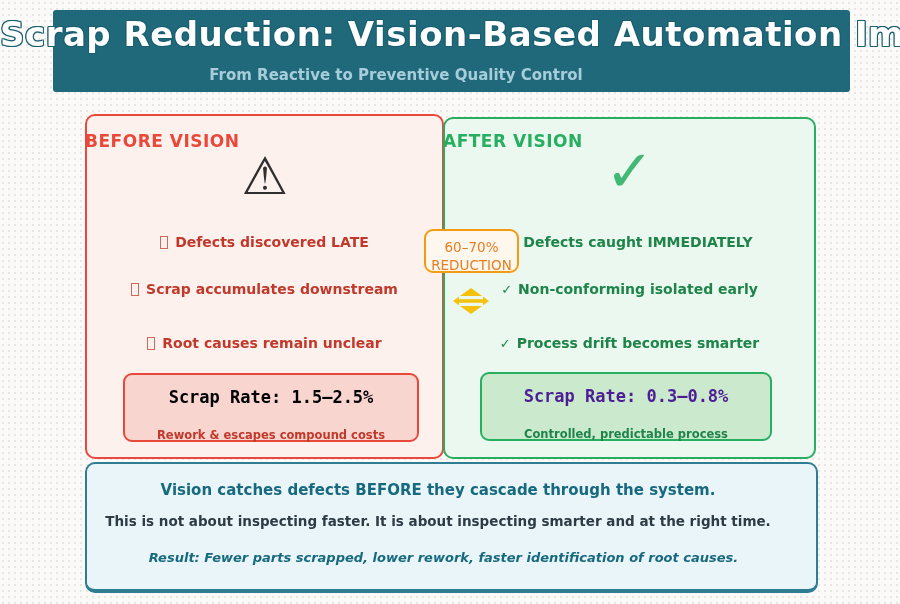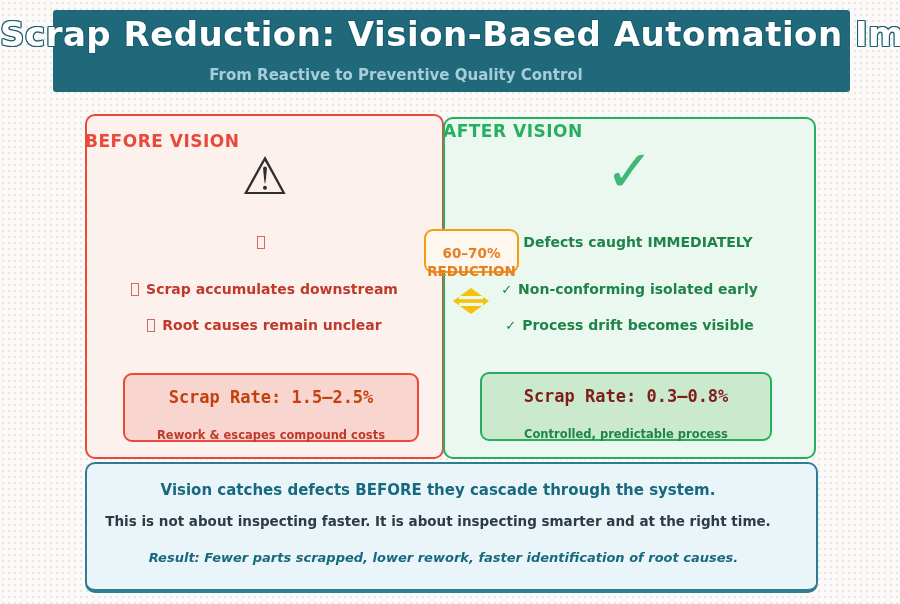--- a/index.html
+++ b/index.html
@@ -39,35 +39,35 @@
   .before-panel {
     left:85px; top:114px; width:359px; height:345px;
     background:#fdf1ee; border:2.5px solid #e8493a; z-index:1;
   }
   .after-panel {
     left:443px; top:117px; width:373px; height:342px;
     background:#eaf8ef; border:2.5px solid #27ae60; z-index:2;
   }
   .panel-title { font-size:17px; font-weight:bold; text-align:left; letter-spacing:0.5px; }
   .before-title { left:85px; top:131px; width:359px; color:#e8493a; z-index:3; }
-  .after-title  { left:443px; top:121px; width:373px; color:#27ae60; z-index:3; }
+  .after-title  { left:443px; top:131px; width:373px; color:#27ae60; z-index:3; }
 
   .warning-icon {
     left:85px; top:148px; width:359px; text-align:center;
     font-size:52px; color:#2f2f2f; font-weight:normal; z-index:3; line-height:1.1;
   }
   .check-icon {
     left:443px; top:140px; width:373px; text-align:center;
     font-size:58px; color:#41b874; font-weight:bold; z-index:3; line-height:1.1;
   }
 
   .bullet { font-size:14px; font-weight:bold; text-align:center; z-index:3; }
   .before-bullet { left:85px; width:359px; color:#c0392b; }
   .after-bullet  { left:443px; width:373px; color:#1e8449; }
-  .row1 { top:234px; } .row2 { top:281px; } .row3 { top:317px; }
+  .row1 { top:234px; } .row2 { top:281px; } .row3 { top:335px; }
 
   .tofu-icon {
     display:inline-block; width:8px; height:13px;
     border:1.2px solid rgba(192,57,43,0.75);
     margin-right:7px; vertical-align:-2px;
   }
   .check-bullet-icon { font-weight:normal; font-size:13px; margin-right:6px; }
 
   
   .rate-box { border-radius:9px; text-align:center; z-index:3; }
@@ -76,33 +76,33 @@
     background:#f9d5d0; border:2px solid #e8493a;
   }
   .after-rate-box {
     left:480px; top:372px; width:292px; height:69px;
     background:#cbe9cd; border:2px solid #27ae60;
   }
   .rate-label {
     font-family:"DejaVu Sans Mono","Liberation Mono",monospace;
     font-size:17px; font-weight:bold; margin-top:12px;
   }
-  .before-rate-box .rate-label { color:#c2410c; }
-  .after-rate-box  .rate-label { color:#7f1d1d; }
+  .before-rate-box .rate-label { color:#000000; }
+  .after-rate-box  .rate-label { color:#4c1d95; }
   .rate-note { font-size:11.5px; font-weight:bold; margin-top:21px; }
   .before-rate-box .rate-note { color:#c0392b; }
   .after-rate-box  .rate-note { color:#1e8449; }
 
   
   .reduction-badge {
     left:424px; top:229px; width:95px; height:44px;
     background:#fdf7ee; border:2.5px solid #f39c12; border-radius:9px;
     text-align:center; z-index:5;
-    font-size:13.5px; font-weight:bold; color:#e67e22; line-height:1.35;
-    padding-top:13px;
+    font-size:13.5px; font-weight:normal; color:#e67e22; line-height:1.35;
+    padding-top:7px;
   }
   .reduction-arrow { left:453px; top:288px; width:36px; height:26px; z-index:5; }
 
   
   .summary-panel {
     left:85px; top:462px; width:733px; height:131px;
     background:#eaf5f9; border:2px solid #2e7d92; border-bottom-width:4px;
     border-radius:10px; z-index:1;
   }
   .summary-line { left:85px; width:706px; text-align:center; z-index:3; }
@@ -114,36 +114,36 @@
 <body>
 
 <div class="abs header-bar"></div>
 <div class="abs main-title">Scrap Reduction: Vision-Based Automation Impact</div>
 <div class="abs subtitle">From Reactive to Preventive Quality Control</div>
 
 <div class="abs panel before-panel"></div>
 <div class="abs panel-title before-title">BEFORE VISION</div>
 <div class="abs warning-icon">⚠</div>
 
-<div class="abs bullet before-bullet row1"><span class="tofu-icon"></span></div>
+<div class="abs bullet before-bullet row1"><span class="tofu-icon"></span><span>Defects discovered LATE</span></div>
 <div class="abs bullet before-bullet row2"><span class="tofu-icon"></span><span>Scrap accumulates downstream</span></div>
 <div class="abs bullet before-bullet row3"><span class="tofu-icon"></span><span>Root causes remain unclear</span></div>
 
 <div class="abs rate-box before-rate-box">
   <div class="rate-label">Scrap Rate: 1.5–2.5%</div>
   <div class="rate-note">Rework &amp; escapes compound costs</div>
 </div>
 
 <div class="abs panel after-panel"></div>
 <div class="abs panel-title after-title">AFTER VISION</div>
 <div class="abs check-icon">✓</div>
 
 <div class="abs bullet after-bullet row1"><span class="check-bullet-icon">✓</span><span>Defects caught IMMEDIATELY</span></div>
 <div class="abs bullet after-bullet row2"><span class="check-bullet-icon">✓</span><span>Non-conforming isolated early</span></div>
-<div class="abs bullet after-bullet row3"><span class="check-bullet-icon">✓</span><span>Process drift becomes visible</span></div>
+<div class="abs bullet after-bullet row3"><span class="check-bullet-icon">✓</span><span>Process drift becomes smarter</span></div>
 
 <div class="abs rate-box after-rate-box">
   <div class="rate-label">Scrap Rate: 0.3–0.8%</div>
   <div class="rate-note">Controlled, predictable process</div>
 </div>
 
 <div class="abs reduction-badge">
   <div>60–70%</div>
   <div>REDUCTION</div>
 </div>

